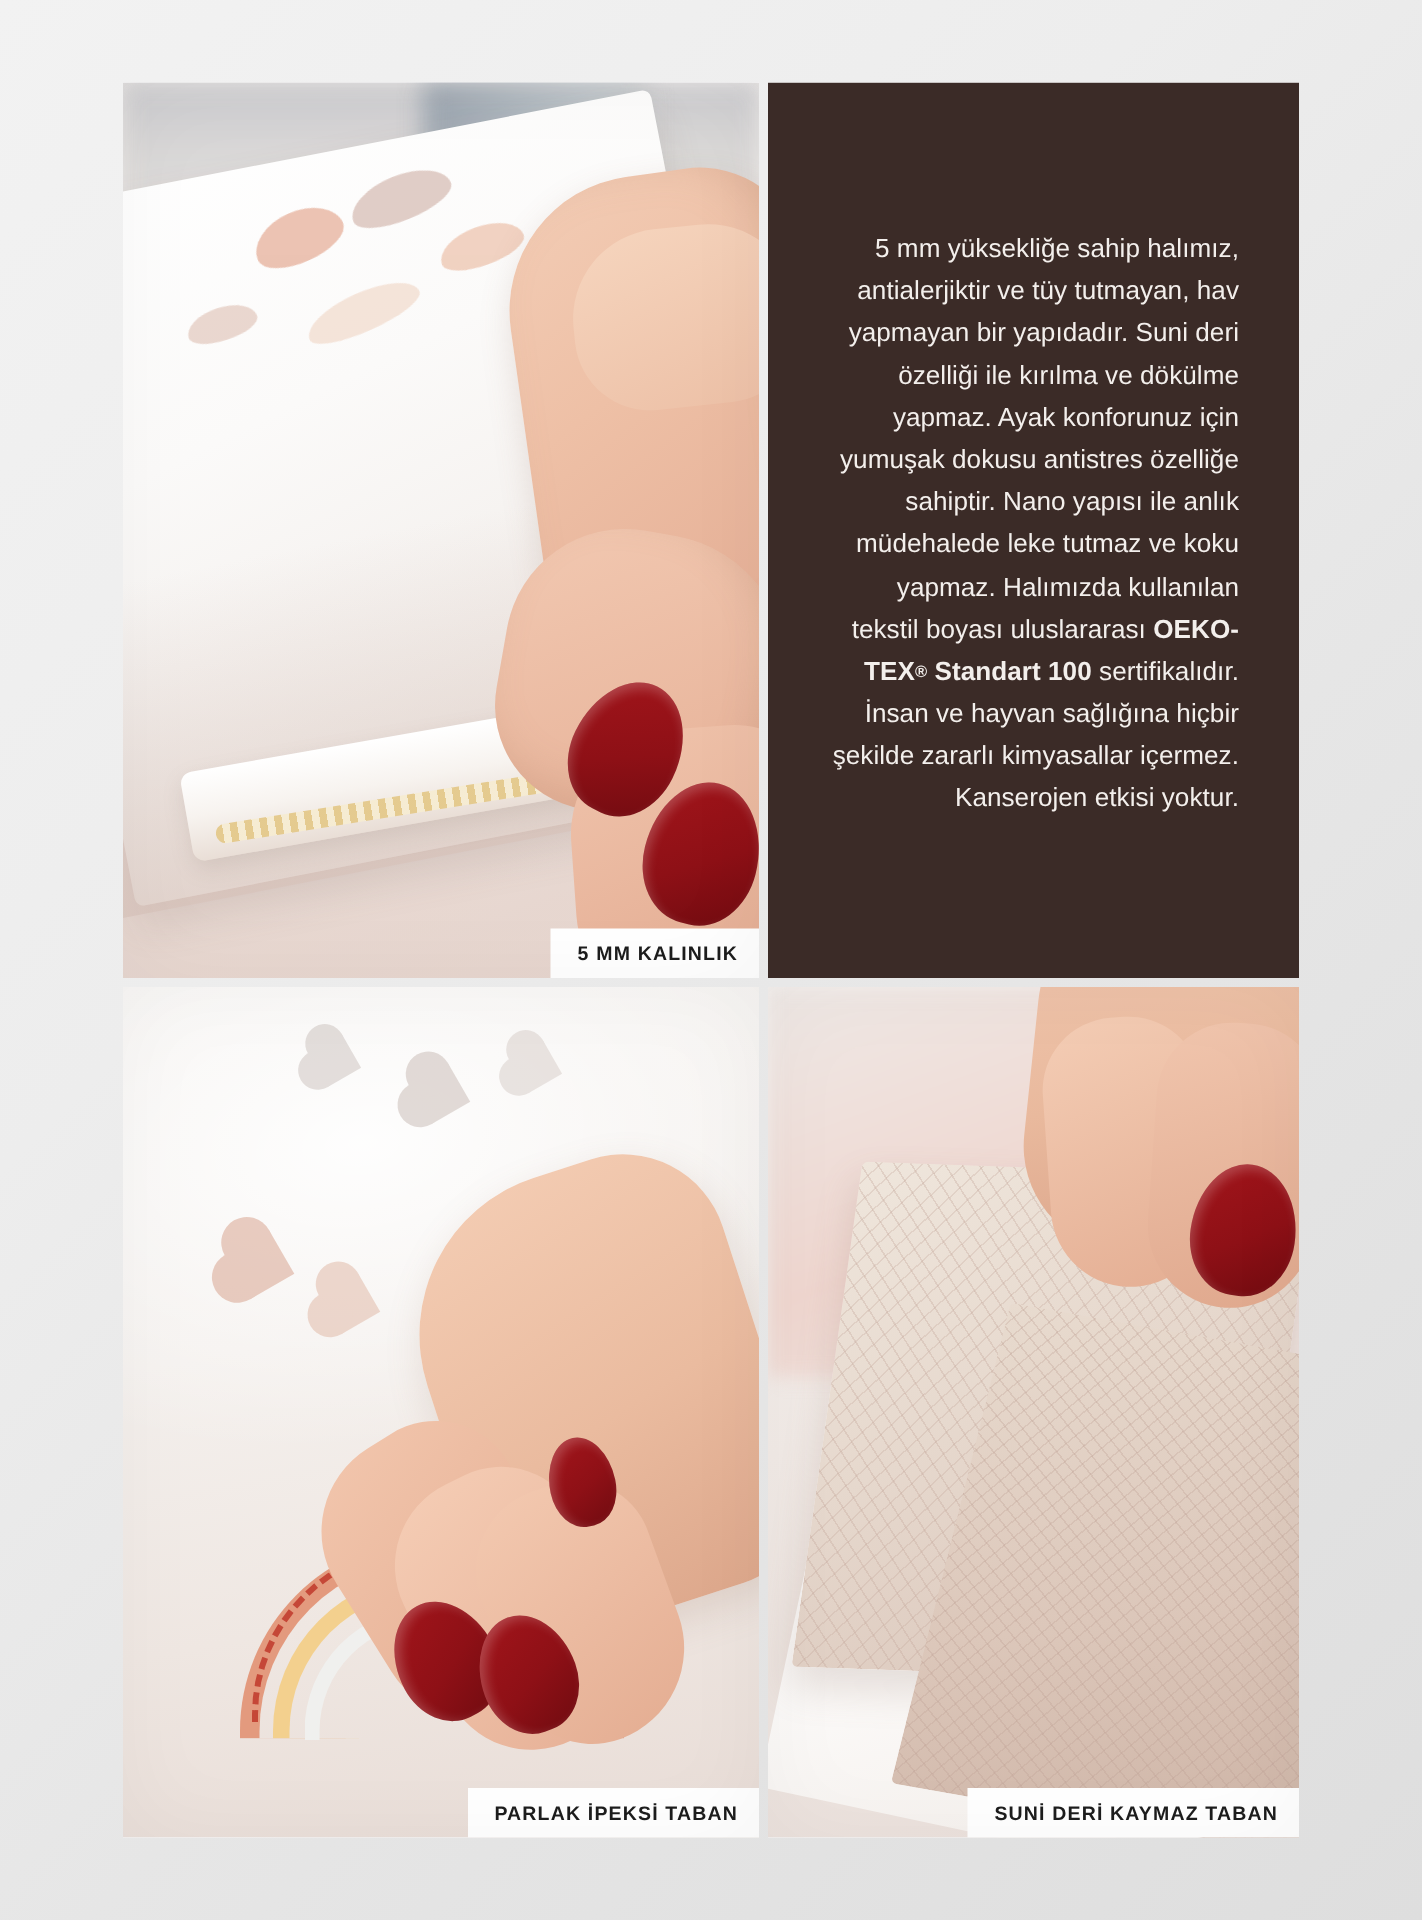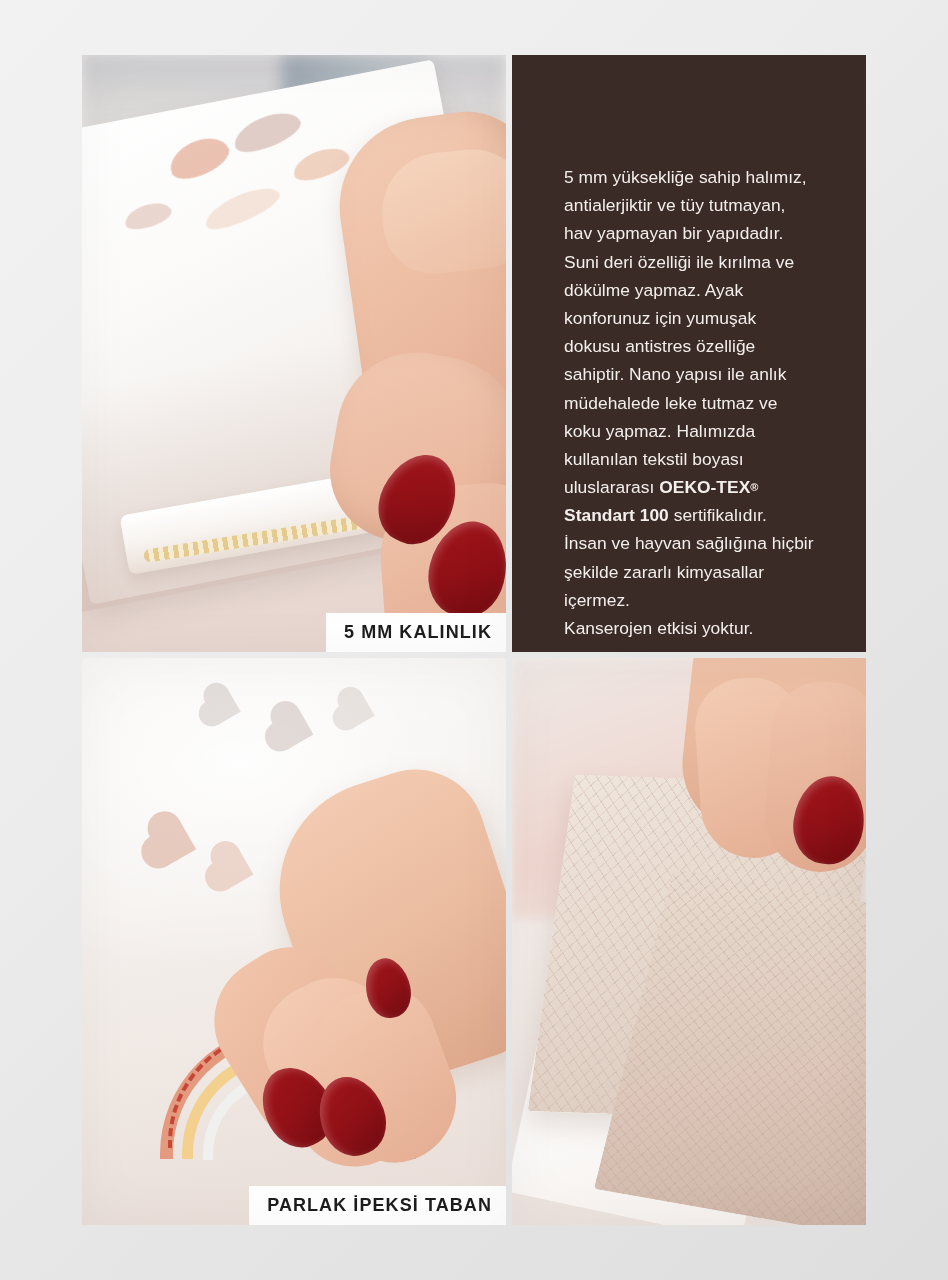--- a/index.html
+++ b/index.html
@@ -36,21 +36,21 @@
     background: #ffffff;
   }
 
   
   .caption {
     position: absolute;
     bottom: 0;
     right: 0;
     background: #ffffff;
     color: #1d1d1d;
-    font-size: 18px;
+    font-size: 13px;
     font-weight: bold;
     letter-spacing: 0.06em;
     padding: 9px 14px 9px 18px;
     white-space: nowrap;
   }
 
   
   .photo1 {
     position: absolute;
     inset: 0;
@@ -160,24 +160,25 @@
   
   .textpanel {
     position: absolute;
     inset: 0;
     background: #3b2b27;
     color: #f3efec;
     padding: 96px 40px 40px 40px;
     box-sizing: border-box;
   }
   .textpanel p {
-    margin: 12px;
+    margin: 0;
     font-size: 17.4px;
     line-height: 1.62;
     letter-spacing: .002em;
+    text-align: right;
   }
   .textpanel b { font-weight: bold; }
   .reg { font-size: 11px; vertical-align: 0.15em; }
 
   
   .photo3 {
     position: absolute; inset: 0;
     background: linear-gradient(170deg,#f7f5f3 0%, #f4f0ed 40%, #efe7e2 70%, #e8dcd6 100%);
   }
   .p3-sheen {
@@ -363,17 +364,18 @@
       <div class="photo4">
         <div class="p4-bg-blur"></div>
         <div class="p4-white-edge"></div>
         <div class="p4-flap"></div>
         <div class="p4-flap2"></div>
         <div class="p4-hand p4-palm"></div>
         <div class="p4-hand p4-f1"></div>
         <div class="p4-hand p4-f2"></div>
         <div class="nail p4-nail1"></div>
       </div>
+      <div class="caption">SUNİ DERİ KAYMAZ TABAN</div>
       <div class="edge-vignette"></div>
     </div>
 
   </div>
 </div>
 
 </body></html>

